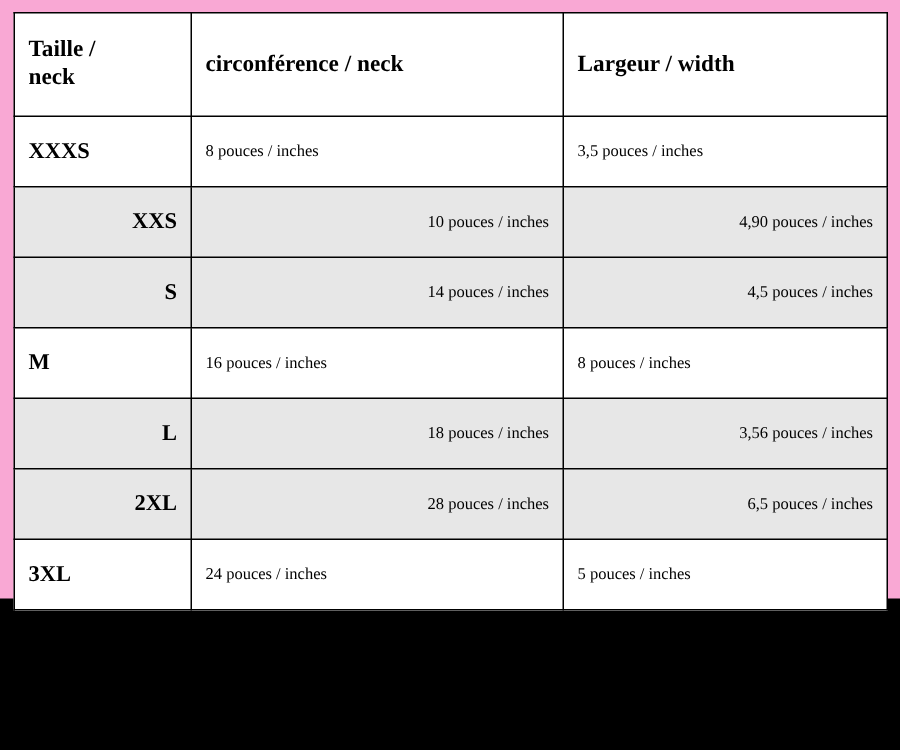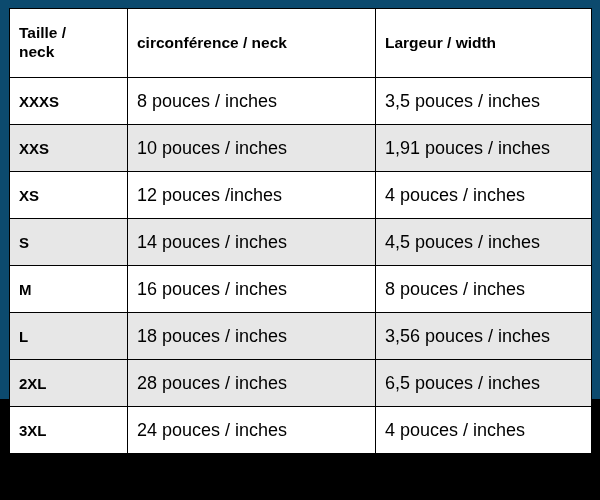--- a/index.html
+++ b/index.html
@@ -11,21 +11,22 @@
     height: 500px;
     background: #000000;
     font-family: "Liberation Sans", sans-serif;
     overflow: hidden;
   }
   .sheet {
     box-sizing: border-box;
     width: 600px;
     height: 399px;
     padding: 8px 9px 9px 9px;
-    background: #0c4a6e;
+    background: #f9a8d4;
+    font-family: Liberation Serif, serif;
   }
   table.size-table {
     border-collapse: collapse;
     width: 100%;
     height: 100%;
     table-layout: fixed;
     background: #ffffff;
   }
   table.size-table col.c0 { width: 118px; }
   table.size-table col.c1 { width: 248px; }
@@ -42,30 +43,31 @@
   table.size-table thead th {
     font-size: 15.5px;
     font-weight: bold;
     text-align: left;
     line-height: 1.22;
     height: 58px;
     padding-top: 5px;
     padding-bottom: 5px;
   }
   table.size-table tbody tr td {
-    font-size: 18px;
+    font-size: 11px;
     height: 38px;
   }
   table.size-table tbody tr td.size-cell {
     font-weight: bold;
     font-size: 15px;
     margin-left: 20px;
   }
   table.size-table tbody tr.alt td {
     background: #e7e7e7;
+    text-align: right;
   }
 </style>
 </head>
 <body>
 
 <div class="sheet">
   <table class="size-table">
     <colgroup>
       <col class="c0">
       <col class="c1">
@@ -83,26 +85,21 @@
     </thead>
     <tbody>
       <tr>
         <td class="size-cell">XXXS</td>
         <td>8  pouces / inches</td>
         <td>3,5 pouces / inches</td>
       </tr>
       <tr class="alt">
         <td class="size-cell">XXS</td>
         <td>10  pouces / inches</td>
-        <td>1,91 pouces / inches</td>
-      </tr>
-      <tr>
-        <td class="size-cell">XS</td>
-        <td>12  pouces /inches</td>
-        <td>4 pouces / inches</td>
+        <td>4,90 pouces / inches</td>
       </tr>
       <tr class="alt">
         <td class="size-cell">S</td>
         <td>14  pouces / inches</td>
         <td>4,5 pouces / inches</td>
       </tr>
       <tr>
         <td class="size-cell">M</td>
         <td>16  pouces / inches</td>
         <td>8 pouces / inches</td>
@@ -113,18 +110,18 @@
         <td>3,56 pouces / inches</td>
       </tr>
       <tr class="alt">
         <td class="size-cell">2XL</td>
         <td>28  pouces / inches</td>
         <td>6,5 pouces / inches</td>
       </tr>
       <tr>
         <td class="size-cell">3XL</td>
         <td>24  pouces / inches</td>
-        <td>4 pouces / inches</td>
+        <td>5 pouces / inches</td>
       </tr>
 
     </tbody>
   </table>
 </div>
 
 </body></html>

